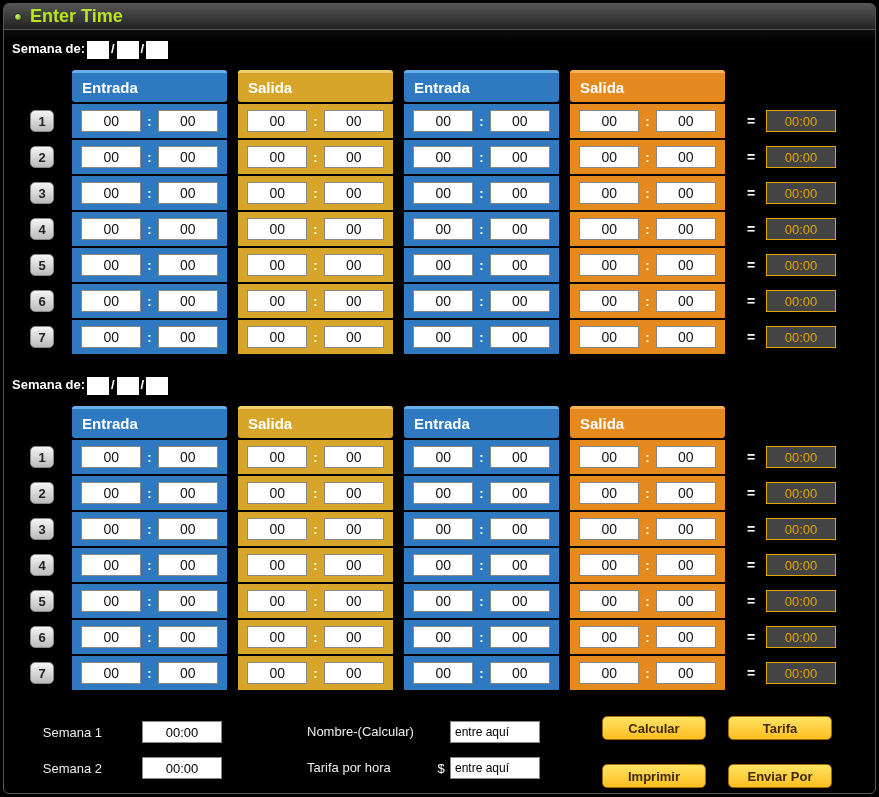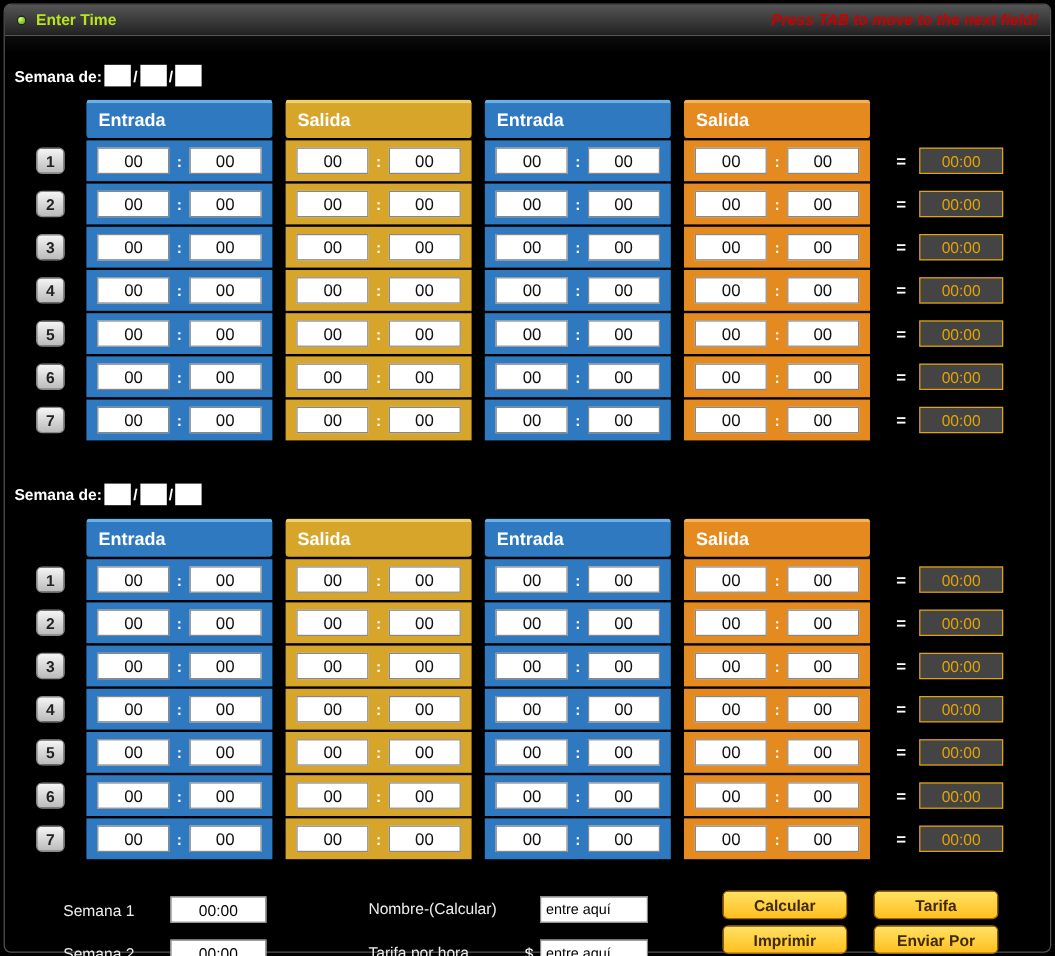--- a/index.html
+++ b/index.html
@@ -39,26 +39,25 @@
   background: linear-gradient(to bottom, #555 0%, #222 100%);
   height: 26px;
   position: relative;
 }
 .dot {
   width: 8px; height: 8px; border-radius: 50%;
   background: radial-gradient(circle at 30% 30%, #cfff7a, #5a9a00);
   margin-right: 8px;
   border: 1px solid #222;
 }
-.header-title { color: #b8e51c; font-weight: bold; font-size: 13px; }
+.header-title { color: #b8e51c; font-weight: bold; font-size: 18px; }
 .header-hint { margin-left: auto; color: #c00; font-weight: bold; font-style: italic; font-size: 13px; }
 .week-of {
-  padding: 24px 8px 11px 8px;
+  padding: 11px 8px 11px 8px;
   display: flex;
-  align-items: center;
   font-weight: bold;
 }
 .week-of span { margin-right: 2px; }
 .date-slash { margin: 0 2px; }
 .date-input {
   width: 22px; height: 18px;
   background: #fff;
   border: none;
 }
 .time-block {
@@ -144,21 +143,21 @@
 }
 .totals-right {
   flex:1;
   display:flex;
   flex-direction: column;
 }
 .tot-row {
   display:flex; align-items:center; height: 32px;
   margin-bottom: 4px;
 }
-.tot-label { width: 130px; text-align: right; padding-right: 30px; color:#eee;}
+.tot-label { width: 130px; text-align: right; padding-right: 40px; color:#eee;}
 .tot-input {
   width: 80px; height: 22px; text-align:center; font-size:13px;
   background:#fff; border:1px solid #888;
 }
 .mid-label { width: 130px; padding-left: 5px; color:#eee; line-height:1.1;}
 .mid-dollar { width: 18px; text-align:center;}
 .mid-input {
   width: 90px; height: 22px; text-align:left; font-size:12px; padding-left:4px;
   background:#fff; border:1px solid #888;
 }
@@ -179,21 +178,20 @@
 }
 </style>
 </head>
 <body>
 
 <div class="main-panel">
 
   <div class="header-bar">
     <span class="dot"></span>
     <span class="header-title">Enter Time</span>
-    <span class="header-hint">Press TAB to move to the next field!</span>
   </div>
 
   <div id="weeks-container">
       <div class="week-of">
         <span>Semana de:</span>
         <input class="date-input" style="">
         <span class="date-slash">/</span>
         <input class="date-input" style="">
         <span class="date-slash">/</span>
         <input class="date-input" style="">
@@ -786,21 +784,21 @@
       </div>
       <div class="tot-row">
         <div class="mid-label">Tarifa por hora</div>
         <div class="mid-dollar">$</div>
         <input class="mid-input" value="entre aquí" style="">
       </div>
 
     </div>
 
     <div class="totals-right">
-      <div class="action-row" style="margin-bottom:5px;">
+      <div class="action-row" style="margin-bottom:24px;">
         <button class="yellow-btn">Calcular</button>
         <button class="yellow-btn">Tarifa</button>
       </div>
       <div class="action-row">
         <button class="yellow-btn">Imprimir</button>
         <button class="yellow-btn">Enviar Por</button>
       </div>
 
     </div>
   </div>

